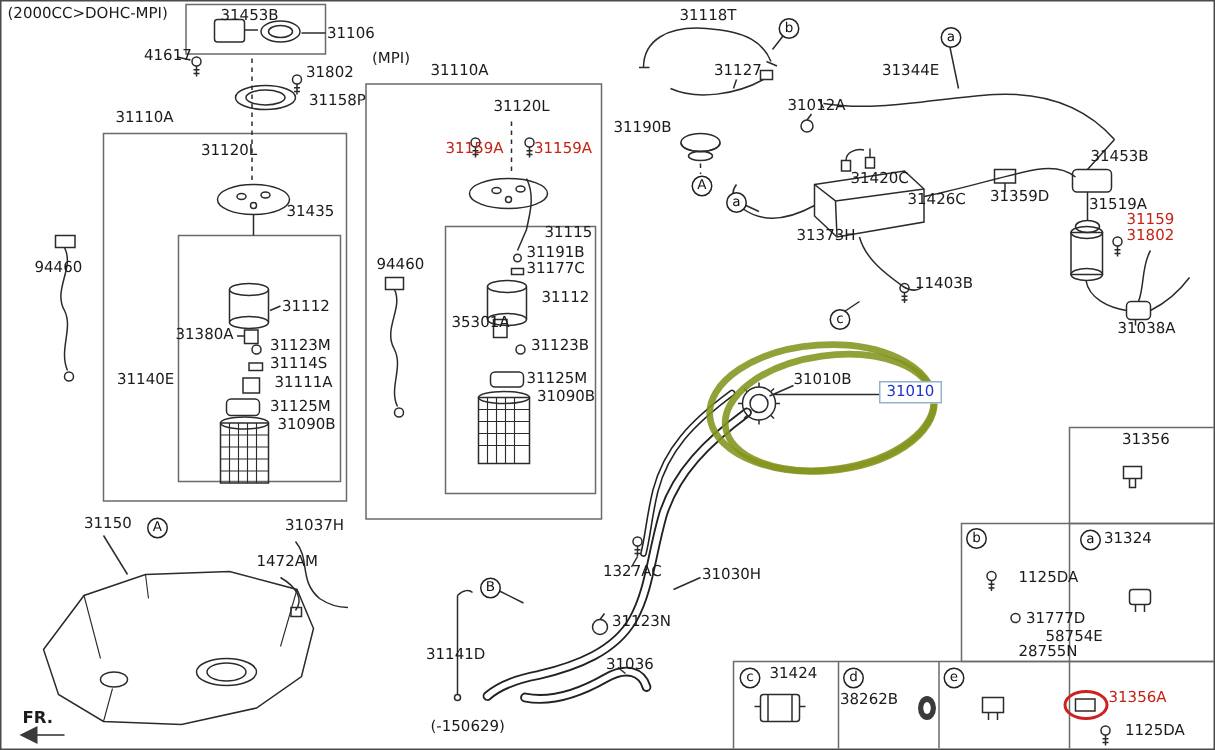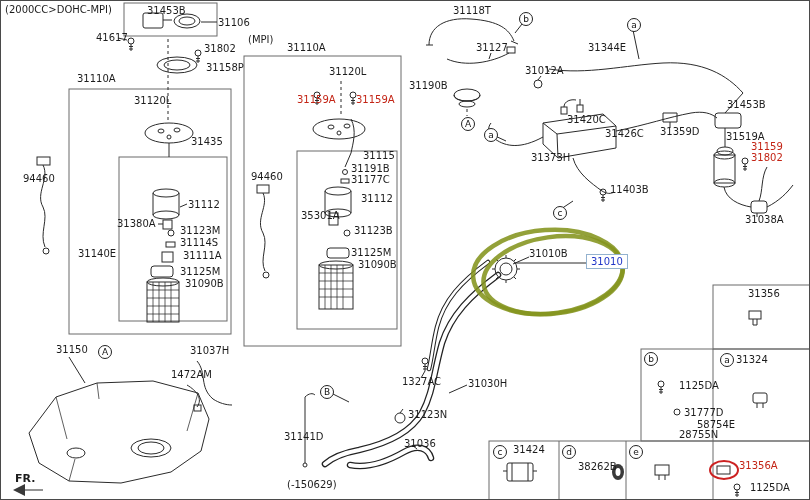--- a/index.html
+++ b/index.html
@@ -351,21 +351,21 @@
 <div class="lbl" style="left:283px; top:430px;">31141D</div>
 <div class="lbl" style="left:403px; top:437px;">31036</div>
 
 <div class="lbl" style="left:747px; top:287px;">31356</div>
 <div class="lbl" style="left:735px; top:353px;">31324</div>
 <div class="lbl" style="left:678px; top:379px;">1125DA</div>
 <div class="lbl" style="left:683px; top:406px;">31777D</div>
 <div class="lbl" style="left:696px; top:418px;">58754E</div>
 <div class="lbl" style="left:678px; top:428px;">28755N</div>
 <div class="lbl" style="left:512px; top:443px;">31424</div>
-<div class="lbl" style="left:577px; top:460px;">38262B</div>
+<div class="lbl" style="left:559px; top:460px;">38262B</div>
 <div class="lbl red" style="left:738px; top:459px;">31356A</div>
 <div class="lbl" style="left:749px; top:481px;">1125DA</div>
 
 <div class="marker" style="left:97px;  top:344px;">A</div>
 <div class="marker" style="left:319px; top:384px;">B</div>
 <div class="marker" style="left:460px; top:116px;">A</div>
 <div class="marker" style="left:626px; top:17px;">a</div>
 <div class="marker" style="left:518px; top:11px;">b</div>
 <div class="marker" style="left:483px; top:127px;">a</div>
 <div class="marker" style="left:552px; top:205px;">c</div>

